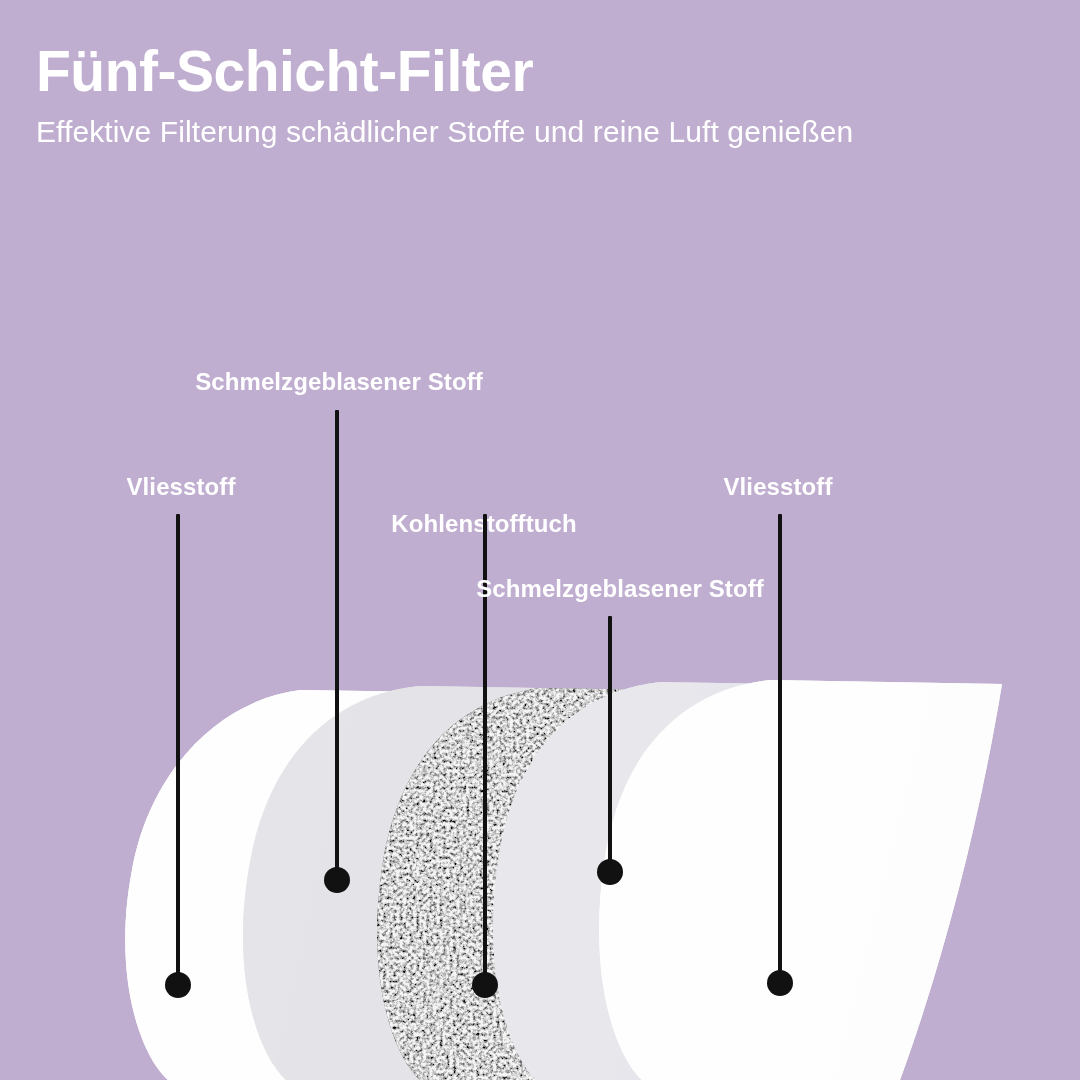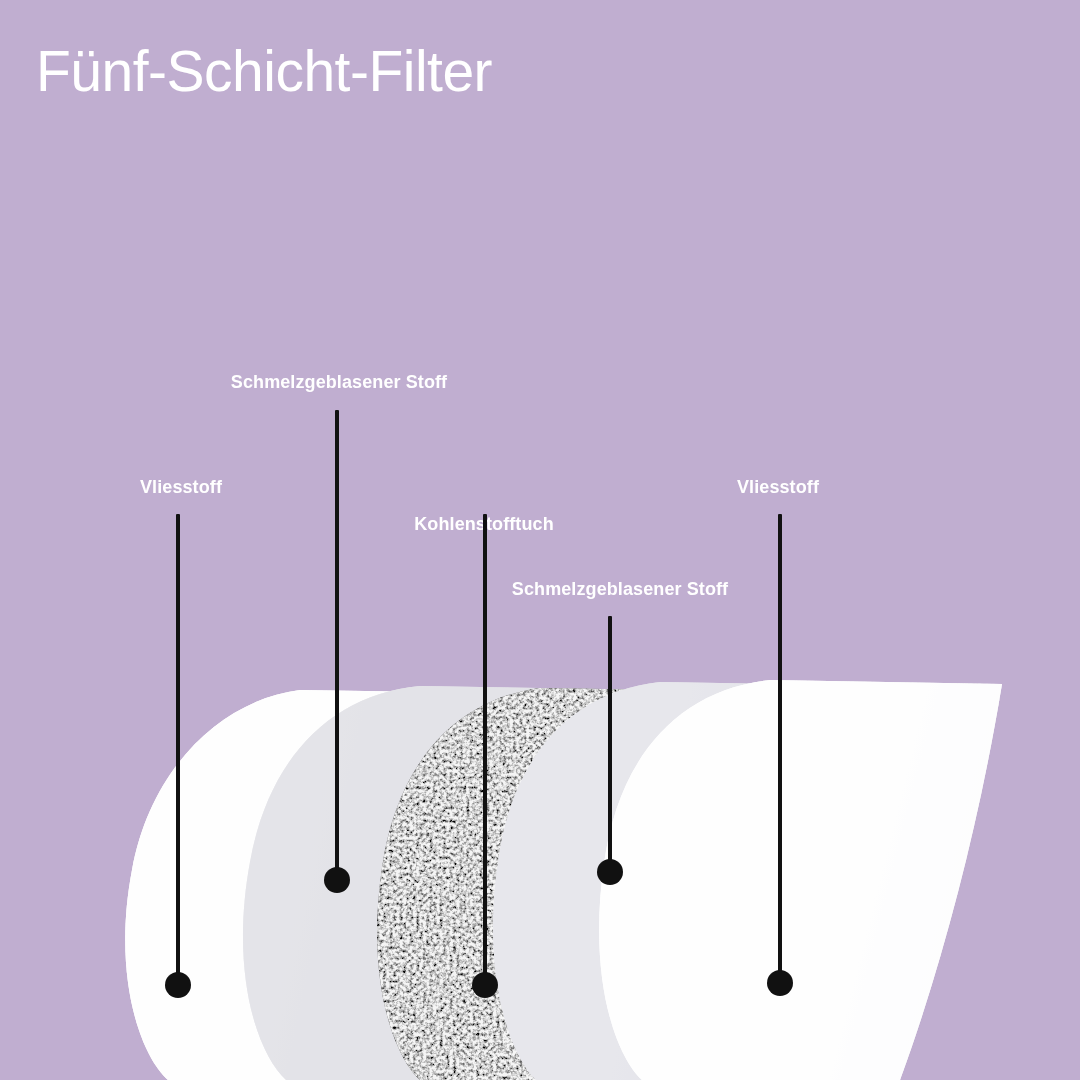--- a/index.html
+++ b/index.html
@@ -6,56 +6,57 @@
   body{
     width:1080px;height:1080px;overflow:hidden;
     font-family:"Liberation Sans","DejaVu Sans",sans-serif;
     background:#c0aed0;
   }
   #stage{position:relative;width:1080px;height:1080px;overflow:hidden;background:#c0aed0;}
 
   
   #header{position:absolute;left:36px;top:38px;width:1010px;}
   #title{
-    font-size:57px;line-height:66px;font-weight:400;color:#ffffff;
+    font-size:57px;line-height:66px;font-weight:700;color:#ffffff;
     letter-spacing:-0.5px;white-space:nowrap;
   }
   #subtitle{
     margin-top:9px;font-size:30px;line-height:38px;font-weight:300;color:#ffffff;
     letter-spacing:0.1px;white-space:nowrap;
   }
 
   
   #artwork{position:absolute;left:0;top:0;width:1080px;height:1080px;}
   #artwork svg{display:block;width:1080px;height:1080px;}
 
   
   .callout{position:absolute;}
   .callout .lbl{
     position:absolute;white-space:nowrap;color:#ffffff;font-weight:700;
-    font-size:18px;line-height:26px;letter-spacing:0.1px;
+    font-size:24px;line-height:26px;letter-spacing:0.1px;
     transform:translateX(-50%);
     text-align:center;
   }
   .callout .lead{
     position:absolute;width:4px;background:#111111;border-radius:1px;
     transform:translateX(-50%);
   }
   .callout .dot{
     position:absolute;width:26px;height:26px;border-radius:50%;
     background:#111111;transform:translate(-50%,-50%);
   }
 </style>
 </head>
 <body>
 
 <div id="stage" style="background: rgb(192, 174, 208);">
 
   <div id="header">
     <div id="title" style="color: rgb(255, 255, 255);">Fünf-Schicht-Filter</div>
+    <div id="subtitle" style="color: rgb(255, 255, 255);">Effektive Filterung schädlicher Stoffe und reine Luft genießen</div>
   </div>
 
   <div id="artwork">
     <svg viewBox="0 0 1080 1080" xmlns="http://www.w3.org/2000/svg">
       <defs>
 
         <filter id="tex-nonwoven" x="-5%" y="-5%" width="110%" height="110%">
           <feTurbulence type="fractalNoise" baseFrequency="0.42" numOctaves="3" seed="7" result="n"></feTurbulence>
           <feColorMatrix in="n" type="matrix" values="0 0 0 0 1  0 0 0 0 1  0 0 0 0 1  0.9 0 0 0 0" result="a"></feColorMatrix>
           <feComposite in="a" in2="SourceGraphic" operator="in" result="spots"></feComposite>

